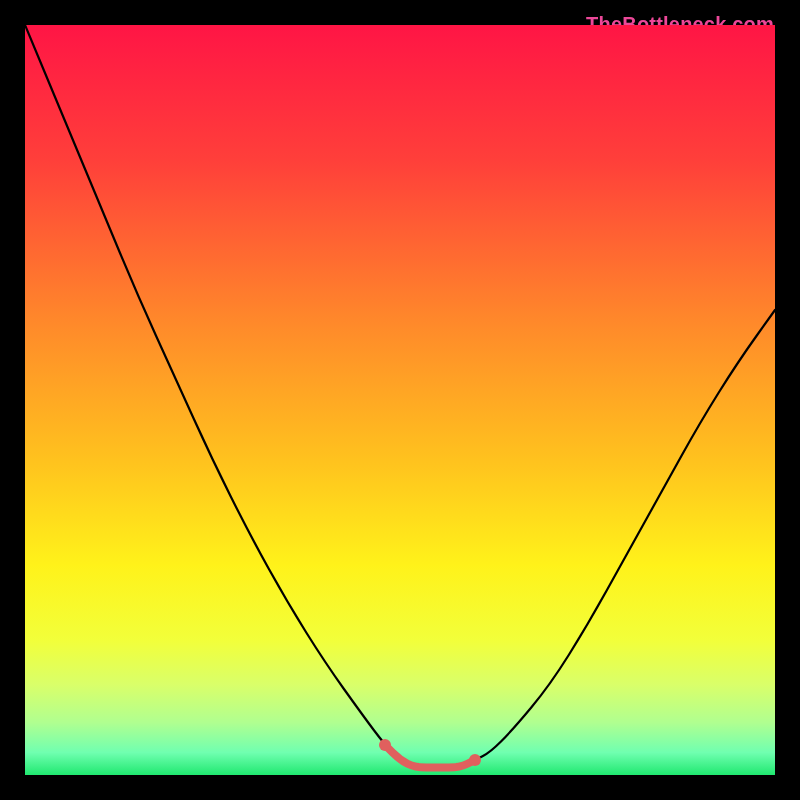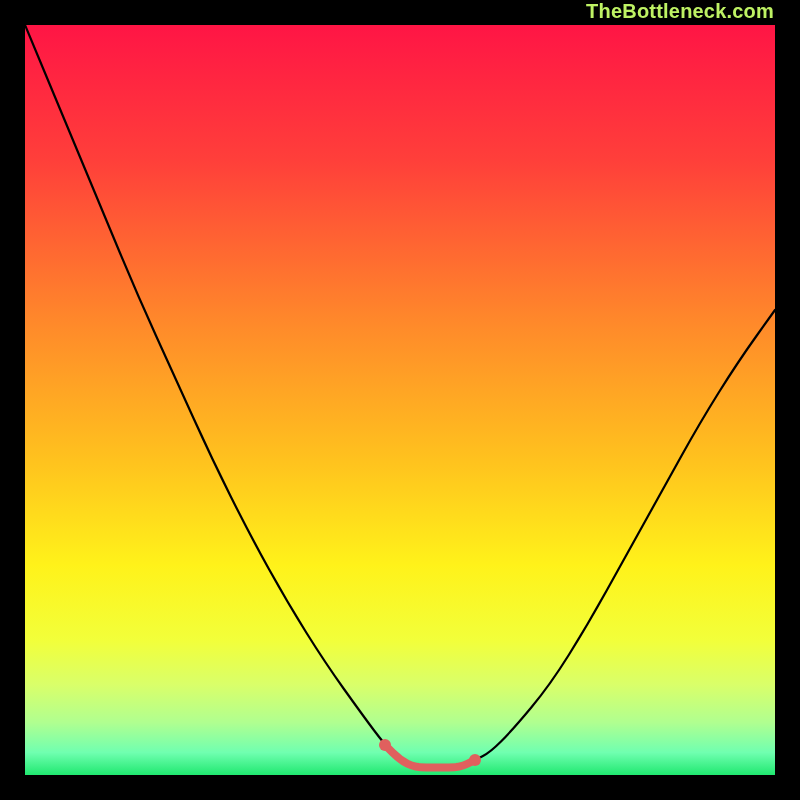--- a/index.html
+++ b/index.html
@@ -13,26 +13,26 @@
   .plot-area {
     position: absolute;
     top: 25px;
     left: 25px;
     width: 750px;
     height: 750px;
     overflow: hidden;
   }
   .watermark {
     position: absolute;
-    top: 0;
+    top: 13px;
     right: 26px;
     font-family: Arial, Helvetica, sans-serif;
     font-size: 20px;
     font-weight: bold;
-    color: #bef264;
+    color: #ec4899;
     letter-spacing: 0.2px;
   }
   svg { display: block; }
 </style>
 </head>
 <body>
 
 <div class="frame">
   <div class="watermark">TheBottleneck.com</div>
   <div class="plot-area">

